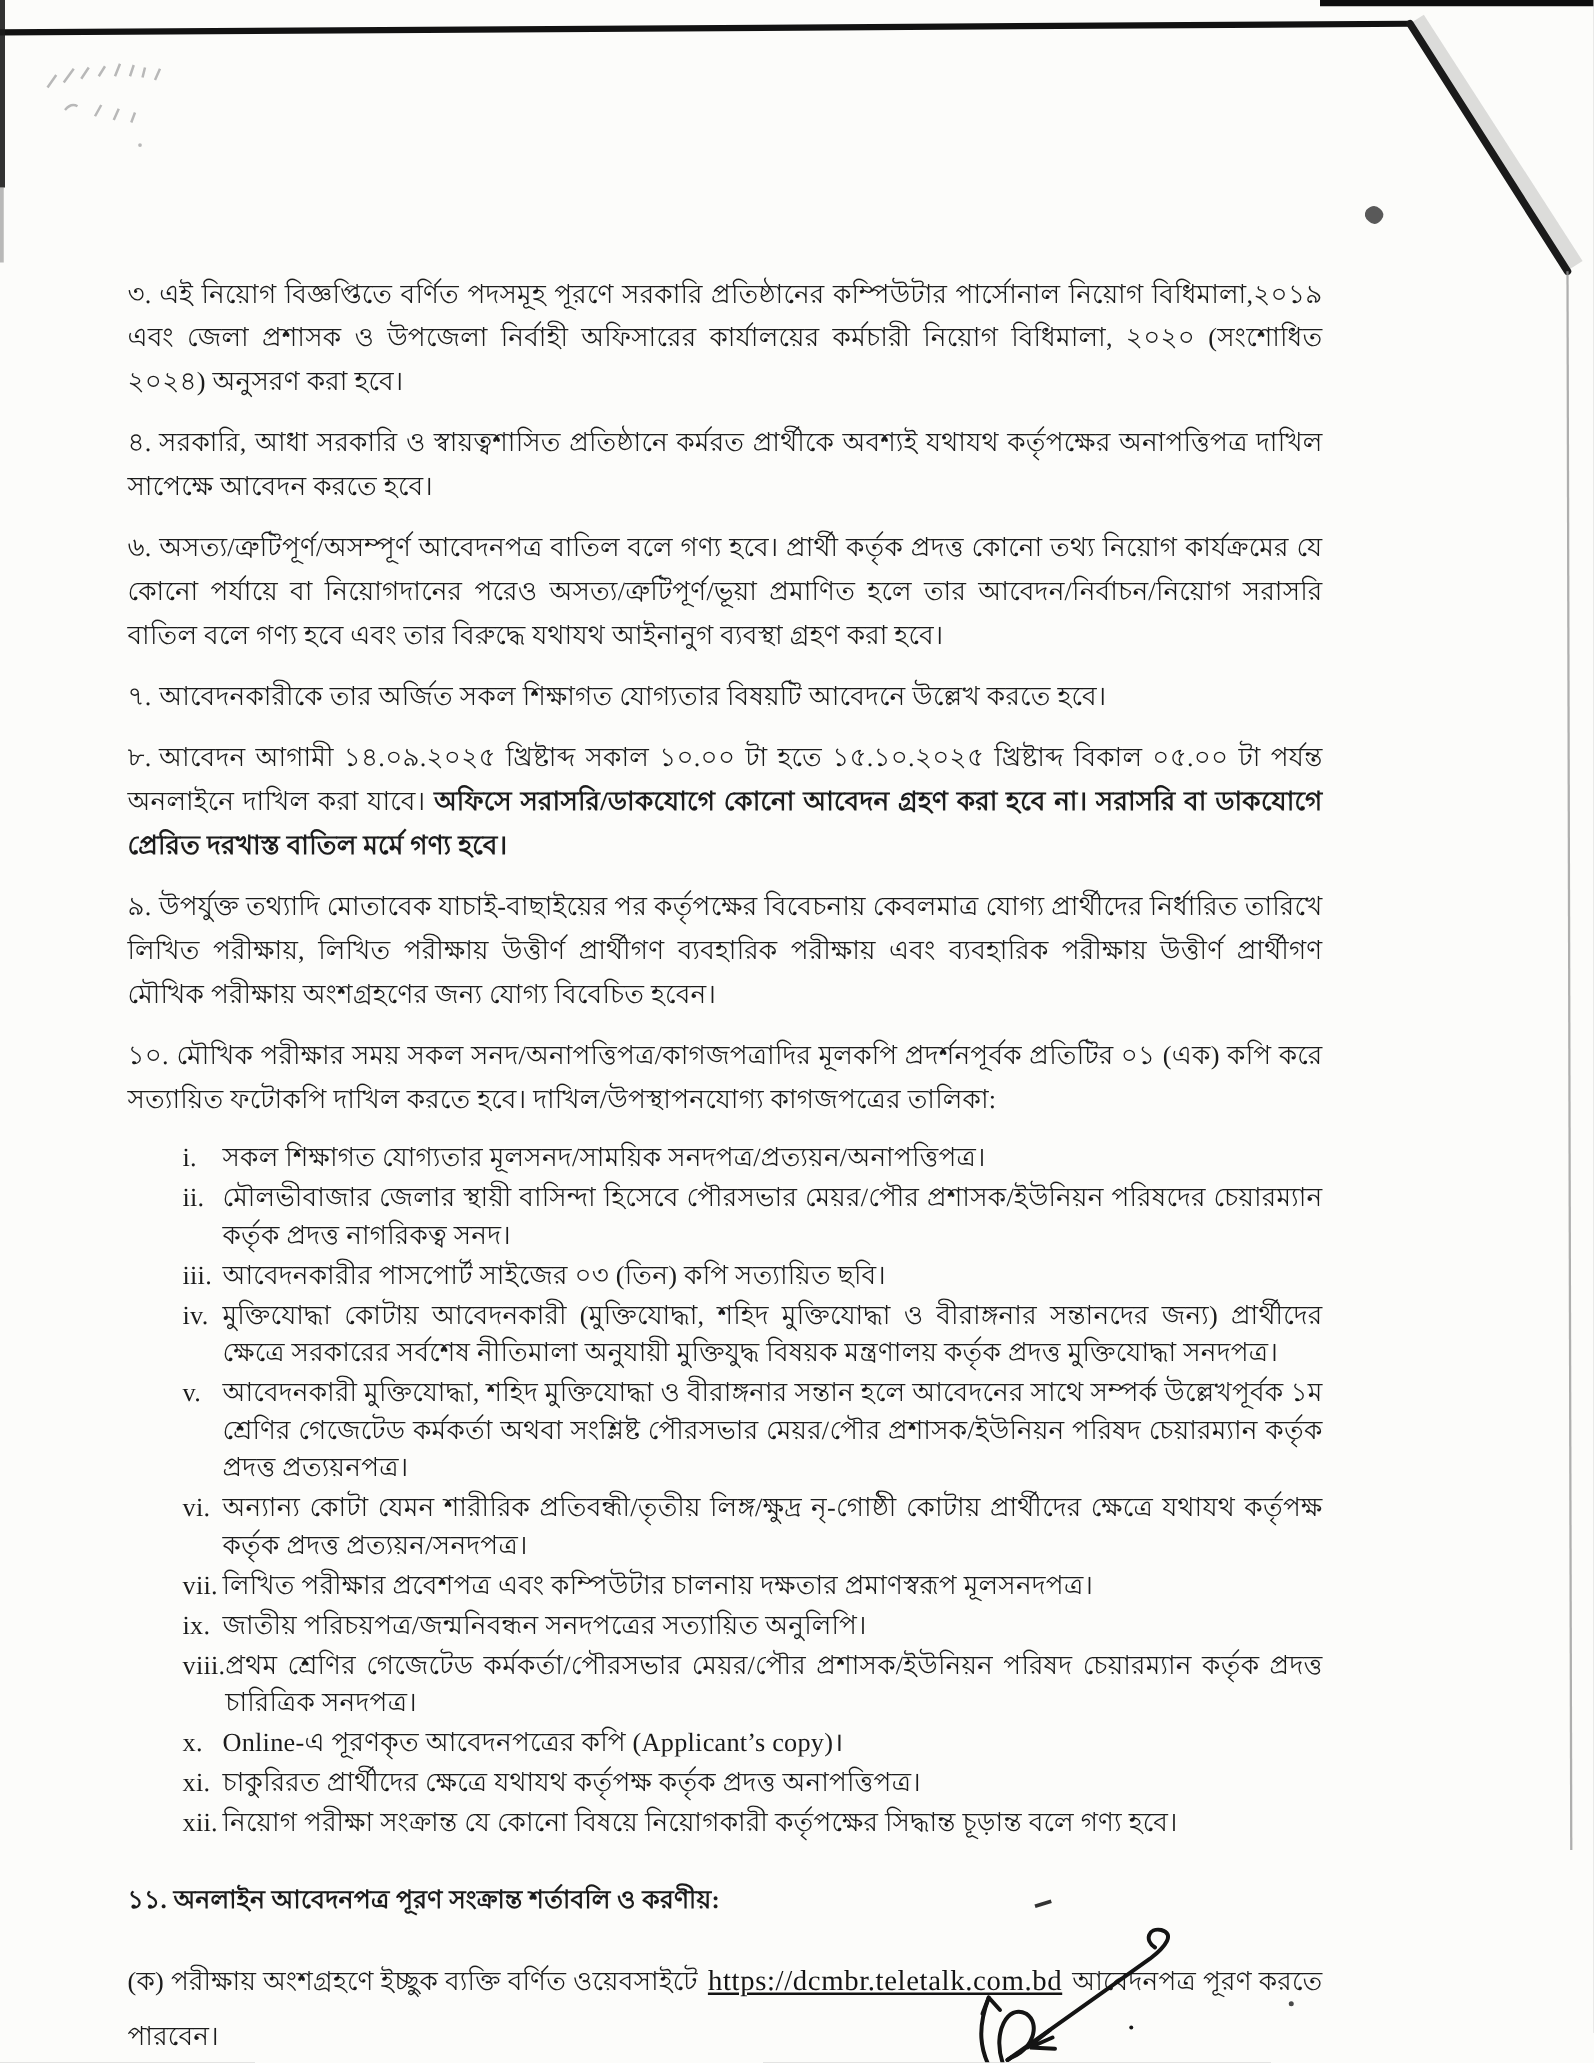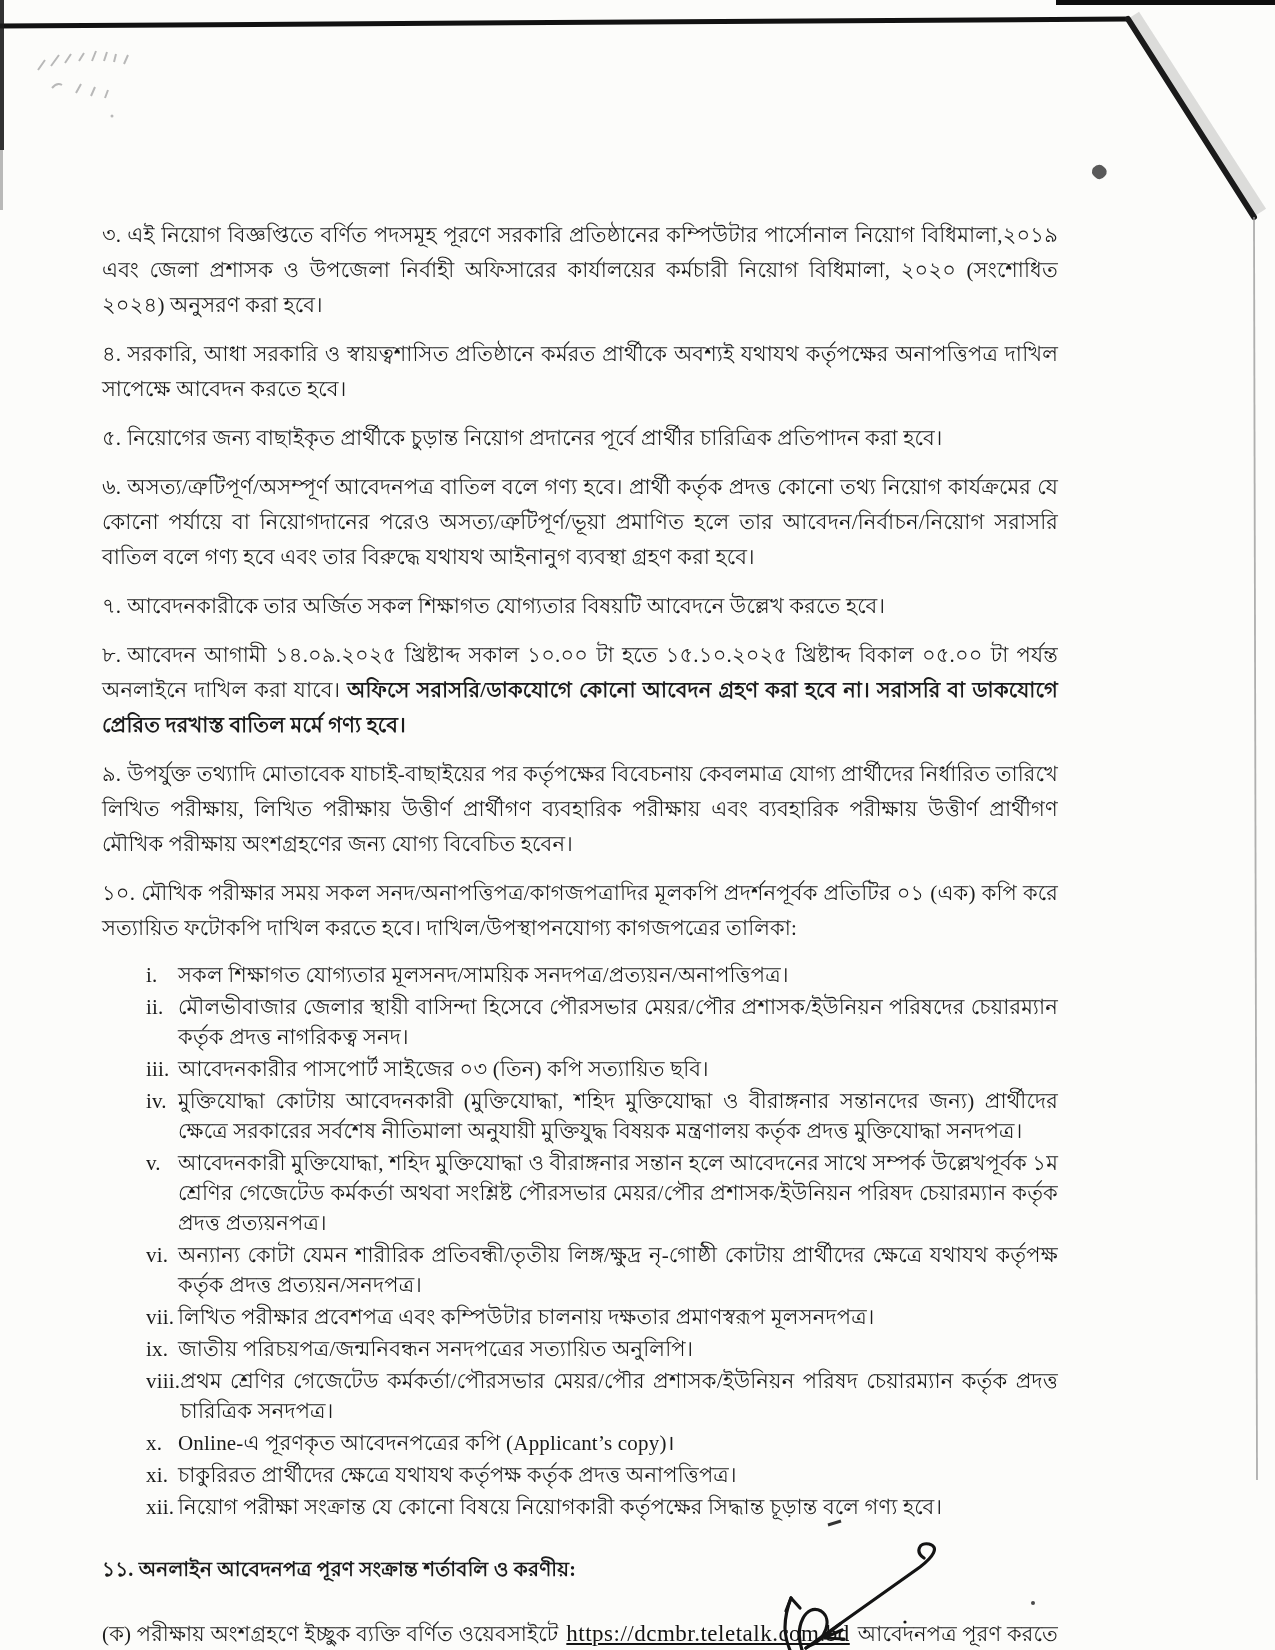--- a/index.html
+++ b/index.html
@@ -76,21 +76,20 @@
 <body>
 
 <div class="page">
 
   <div class="content">
 
     <p class="clause"><span class="num">৩.</span><span>এই নিয়োগ বিজ্ঞপ্তিতে বর্ণিত পদসমূহ পূরণে সরকারি প্রতিষ্ঠানের কম্পিউটার পার্সোনাল নিয়োগ বিধিমালা,২০১৯ এবং জেলা প্রশাসক ও উপজেলা নির্বাহী অফিসারের কার্যালয়ের কর্মচারী নিয়োগ বিধিমালা, ২০২০ (সংশোধিত ২০২৪) অনুসরণ করা হবে।</span></p>
 
     <p class="clause"><span class="num">৪.</span><span>সরকারি, আধা সরকারি ও স্বায়ত্বশাসিত প্রতিষ্ঠানে কর্মরত প্রার্থীকে অবশ্যই যথাযথ কর্তৃপক্ষের অনাপত্তিপত্র দাখিল সাপেক্ষে আবেদন করতে হবে।</span></p>
 
-    <p class="clause"><span class="num">৫.</span><span>নিয়োগের জন্য বাছাইকৃত প্রার্থীকে চুড়ান্ত নিয়োগ প্রদানের পূর্বে প্রার্থীর চারিত্রিক প্রতিপাদন করা হবে।</span></p>
 
     <p class="clause gap-before"><span class="num">৬.</span><span>অসত্য/ত্রুটিপূর্ণ/অসম্পূর্ণ আবেদনপত্র বাতিল বলে গণ্য হবে। প্রার্থী কর্তৃক প্রদত্ত কোনো তথ্য নিয়োগ কার্যক্রমের যে কোনো পর্যায়ে বা নিয়োগদানের পরেও অসত্য/ত্রুটিপূর্ণ/ভূয়া প্রমাণিত হলে তার আবেদন/নির্বাচন/নিয়োগ সরাসরি বাতিল বলে গণ্য হবে এবং তার বিরুদ্ধে যথাযথ আইনানুগ ব্যবস্থা গ্রহণ করা হবে।</span></p>
 
     <p class="clause"><span class="num">৭.</span><span>আবেদনকারীকে তার অর্জিত সকল শিক্ষাগত যোগ্যতার বিষয়টি আবেদনে উল্লেখ করতে হবে।</span></p>
 
     <p class="clause"><span class="num">৮.</span><span>আবেদন আগামী ১৪.০৯.২০২৫ খ্রিষ্টাব্দ সকাল ১০.০০ টা হতে ১৫.১০.২০২৫ খ্রিষ্টাব্দ বিকাল ০৫.০০ টা পর্যন্ত অনলাইনে দাখিল করা যাবে। </span><span class="bold">অফিসে সরাসরি/ডাকযোগে কোনো আবেদন গ্রহণ করা হবে না। সরাসরি বা ডাকযোগে প্রেরিত দরখাস্ত বাতিল মর্মে গণ্য হবে।</span></p>
 
     <p class="clause"><span class="num">৯.</span><span>উপর্যুক্ত তথ্যাদি মোতাবেক যাচাই-বাছাইয়ের পর কর্তৃপক্ষের বিবেচনায় কেবলমাত্র যোগ্য প্রার্থীদের নির্ধারিত তারিখে লিখিত পরীক্ষায়, লিখিত পরীক্ষায় উত্তীর্ণ প্রার্থীগণ ব্যবহারিক পরীক্ষায় এবং ব্যবহারিক পরীক্ষায় উত্তীর্ণ প্রার্থীগণ মৌখিক পরীক্ষায় অংশগ্রহণের জন্য যোগ্য বিবেচিত হবেন।</span></p>
 
     <p class="clause"><span class="num">১০.</span><span>মৌখিক পরীক্ষার সময় সকল সনদ/অনাপত্তিপত্র/কাগজপত্রাদির মূলকপি প্রদর্শনপূর্বক প্রতিটির ০১ (এক) কপি করে সত্যায়িত ফটোকপি দাখিল করতে হবে। দাখিল/উপস্থাপনযোগ্য কাগজপত্রের তালিকা:</span></p>

